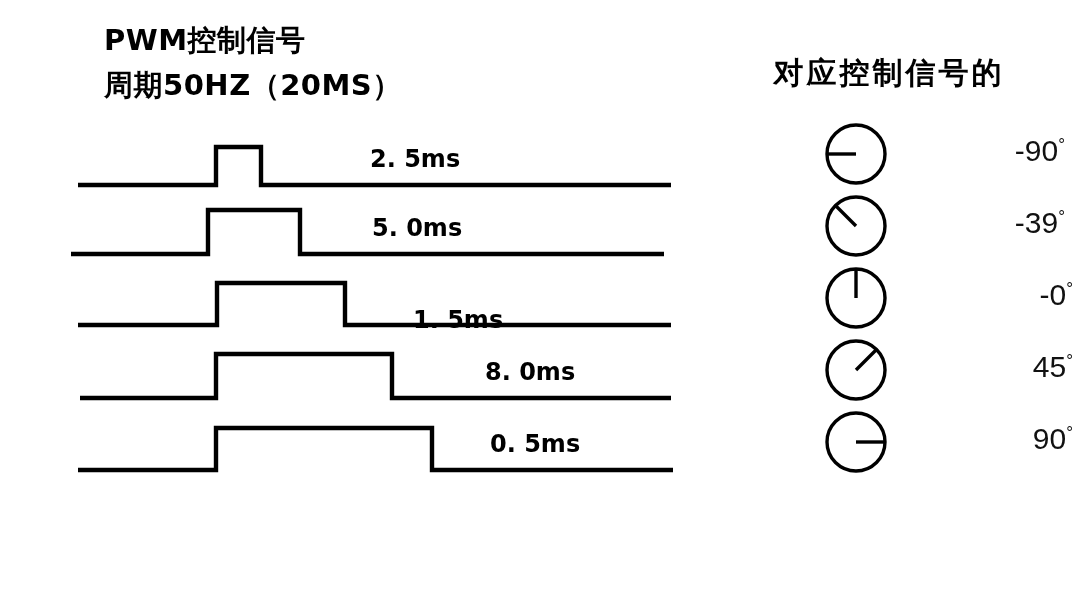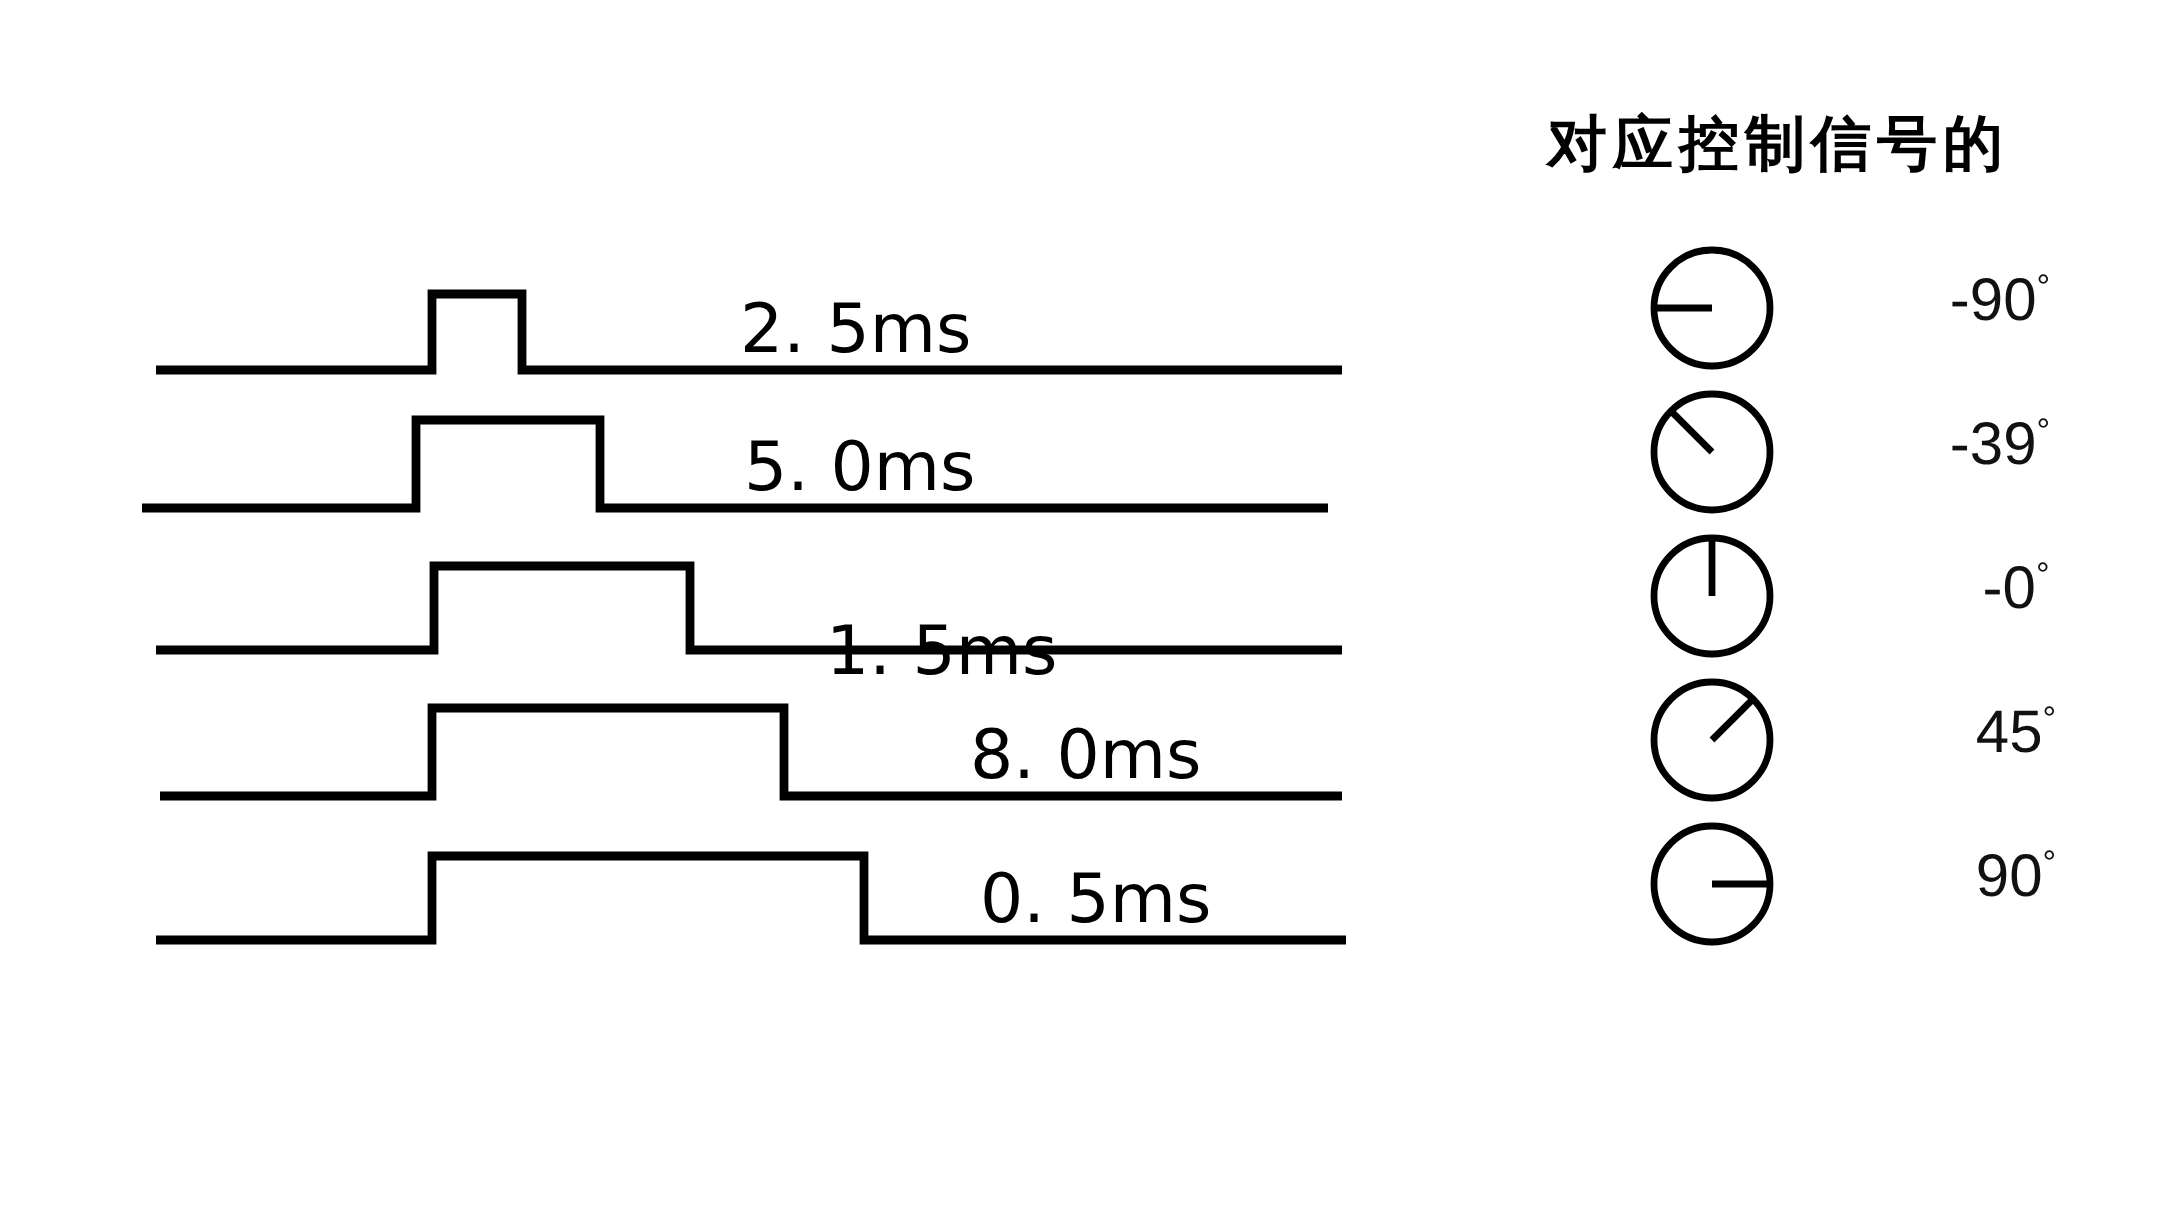--- a/index.html
+++ b/index.html
@@ -76,22 +76,22 @@
     fill: none;
     stroke: #000000;
     stroke-width: 4.4;
     stroke-linejoin: miter;
     stroke-linecap: butt;
   }
 
   .ms-label {
     position: absolute;
     font-family: "DejaVu Sans", sans-serif;
-    font-weight: 400;
-    font-size: 34px;
+    font-weight: 700;
+    font-size: 24px;
     letter-spacing: 0px;
     white-space: nowrap;
     color: #000;
   }
 
   
   .dial-col {
     position: absolute;
     left: 810px;
     top: 110px;
@@ -119,38 +119,42 @@
   }
   .dial-needle {
     stroke: #000000;
     stroke-width: 3.4;
     stroke-linecap: butt;
   }
   .deg-label {
     position: absolute;
     top: 16px;
     width: 130px;
-    text-align: center;
+    text-align: right;
     font-family: "Liberation Sans", sans-serif;
     font-weight: 400;
     font-size: 30px;
     white-space: nowrap;
     color: #111;
   }
   .deg-label .deg-sym {
     font-size: 17px;
     vertical-align: super;
     line-height: 1;
   }
 </style>
 </head>
 <body>
 
 <div class="stage">
 
+  <div class="left-header">
+    <div class="line">PWM控制信号</div>
+    <div class="line">周期50HZ（20MS）</div>
+  </div>
 
   <div class="right-header">
     <div class="line">对应控制信号的</div>
   </div>
 
   <div class="wave-panel">
     <svg width="700" height="370" viewBox="0 0 700 370">
       <g id="wave-paths">
           <polyline points="78,65 216,65 216,27 261,27 261,65 671,65" class="wave-line"></polyline>
           <polyline points="71,134 208,134 208,90 300,90 300,134 664,134" class="wave-line"></polyline>

